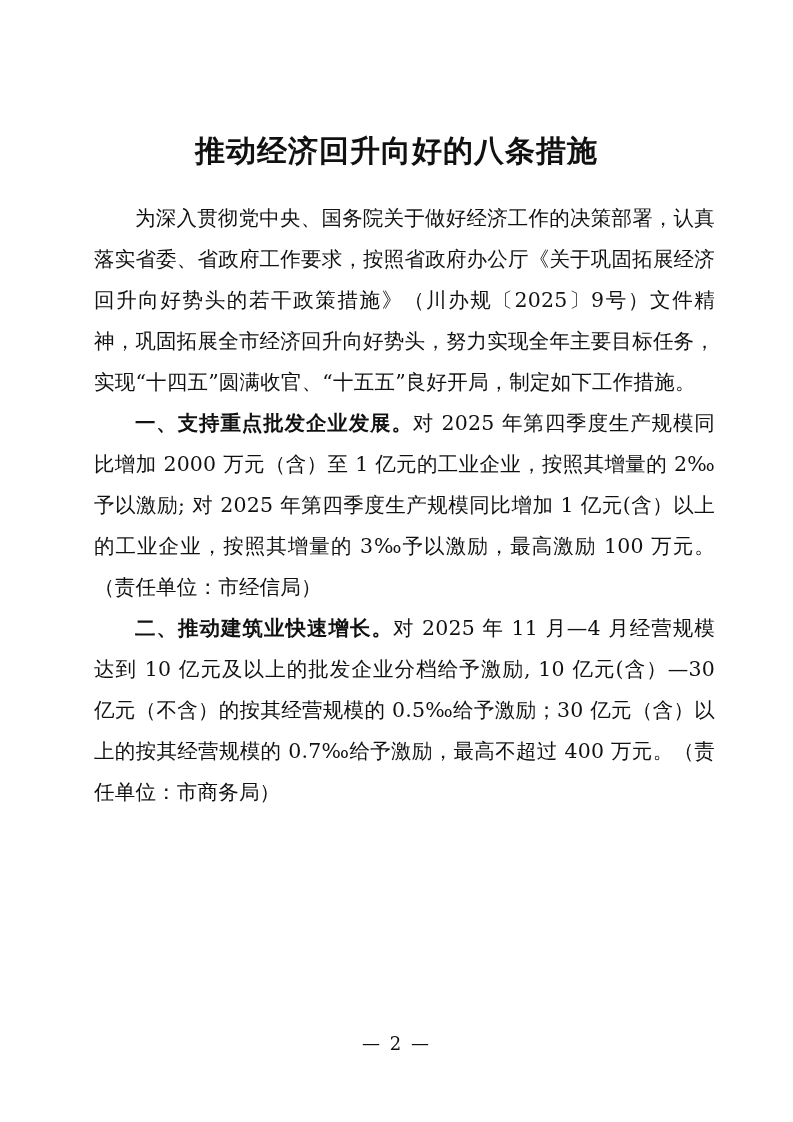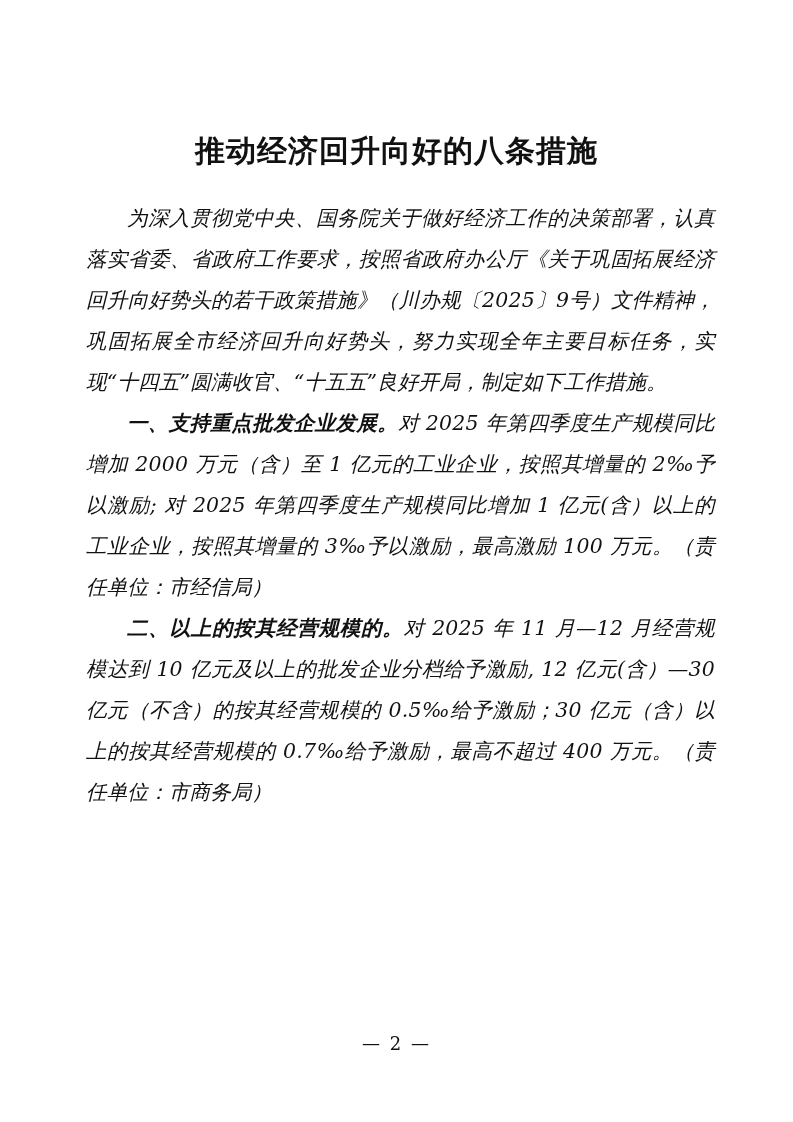--- a/index.html
+++ b/index.html
@@ -32,23 +32,22 @@
     line-height: 1.4;
   }
   .body-text {
     font-size: 20.5px;
     line-height: 41px;
     text-align: justify;
     text-justify: inter-ideograph;
     letter-spacing: 0.2px;
   }
   .para {
-    margin: 0 0 0 8px;
+    margin: 0 0 0 16px;
     text-indent: 2em;
-    font-style: italic;
   }
   .para .lead {
     font-weight: bold;
   }
   .footer {
     position: absolute;
     left: 0;
     right: 0;
     bottom: 68px;
     text-align: center;
@@ -63,20 +62,20 @@
 <div class="page">
 
   <h1 class="doc-title">推动经济回升向好的八条措施</h1>
 
   <div class="body-text">
 
     <p class="para"><span>为深入贯彻党中央、国务院关于做好经济工作的决策部署，认真落实省委、省政府工作要求，按照省政府办公厅《关于巩固拓展经济回升向好势头的若干政策措施》（川办规〔2025〕9号）文件精神，巩固拓展全市经济回升向好势头，努力实现全年主要目标任务，实现“十四五”圆满收官、“十五五”良好开局，制定如下工作措施。</span></p>
 
     <p class="para"><span class="lead">一、支持重点批发企业发展。</span><span>对 2025 年第四季度生产规模同比增加 2000 万元（含）至 1 亿元的工业企业，按照其增量的 2‰予以激励; 对 2025 年第四季度生产规模同比增加 1 亿元(含）以上的工业企业，按照其增量的 3‰予以激励，最高激励 100 万元。（责任单位：市经信局）</span></p>
 
-    <p class="para"><span class="lead">二、以上的按其经营规模的。</span><span>对 2025 年 11 月—12 月经营规模达到 10 亿元及以上的批发企业分档给予激励, 12 亿元(含）—30 亿元（不含）的按其经营规模的 0.5‰给予激励；30 亿元（含）以上的按其经营规模的 0.7‰给予激励，最高不超过 400 万元。（责任单位：市商务局）</span></p>
+    <p class="para"><span class="lead">二、推动建筑业快速增长。</span><span>对 2025 年 11 月—4 月经营规模达到 10 亿元及以上的批发企业分档给予激励, 10 亿元(含）—30 亿元（不含）的按其经营规模的 0.5‰给予激励；30 亿元（含）以上的按其经营规模的 0.7‰给予激励，最高不超过 400 万元。（责任单位：市商务局）</span></p>
 
 
   </div>
 
   <div class="footer">— 2 —</div>
 
 </div>
 
 </body></html>

